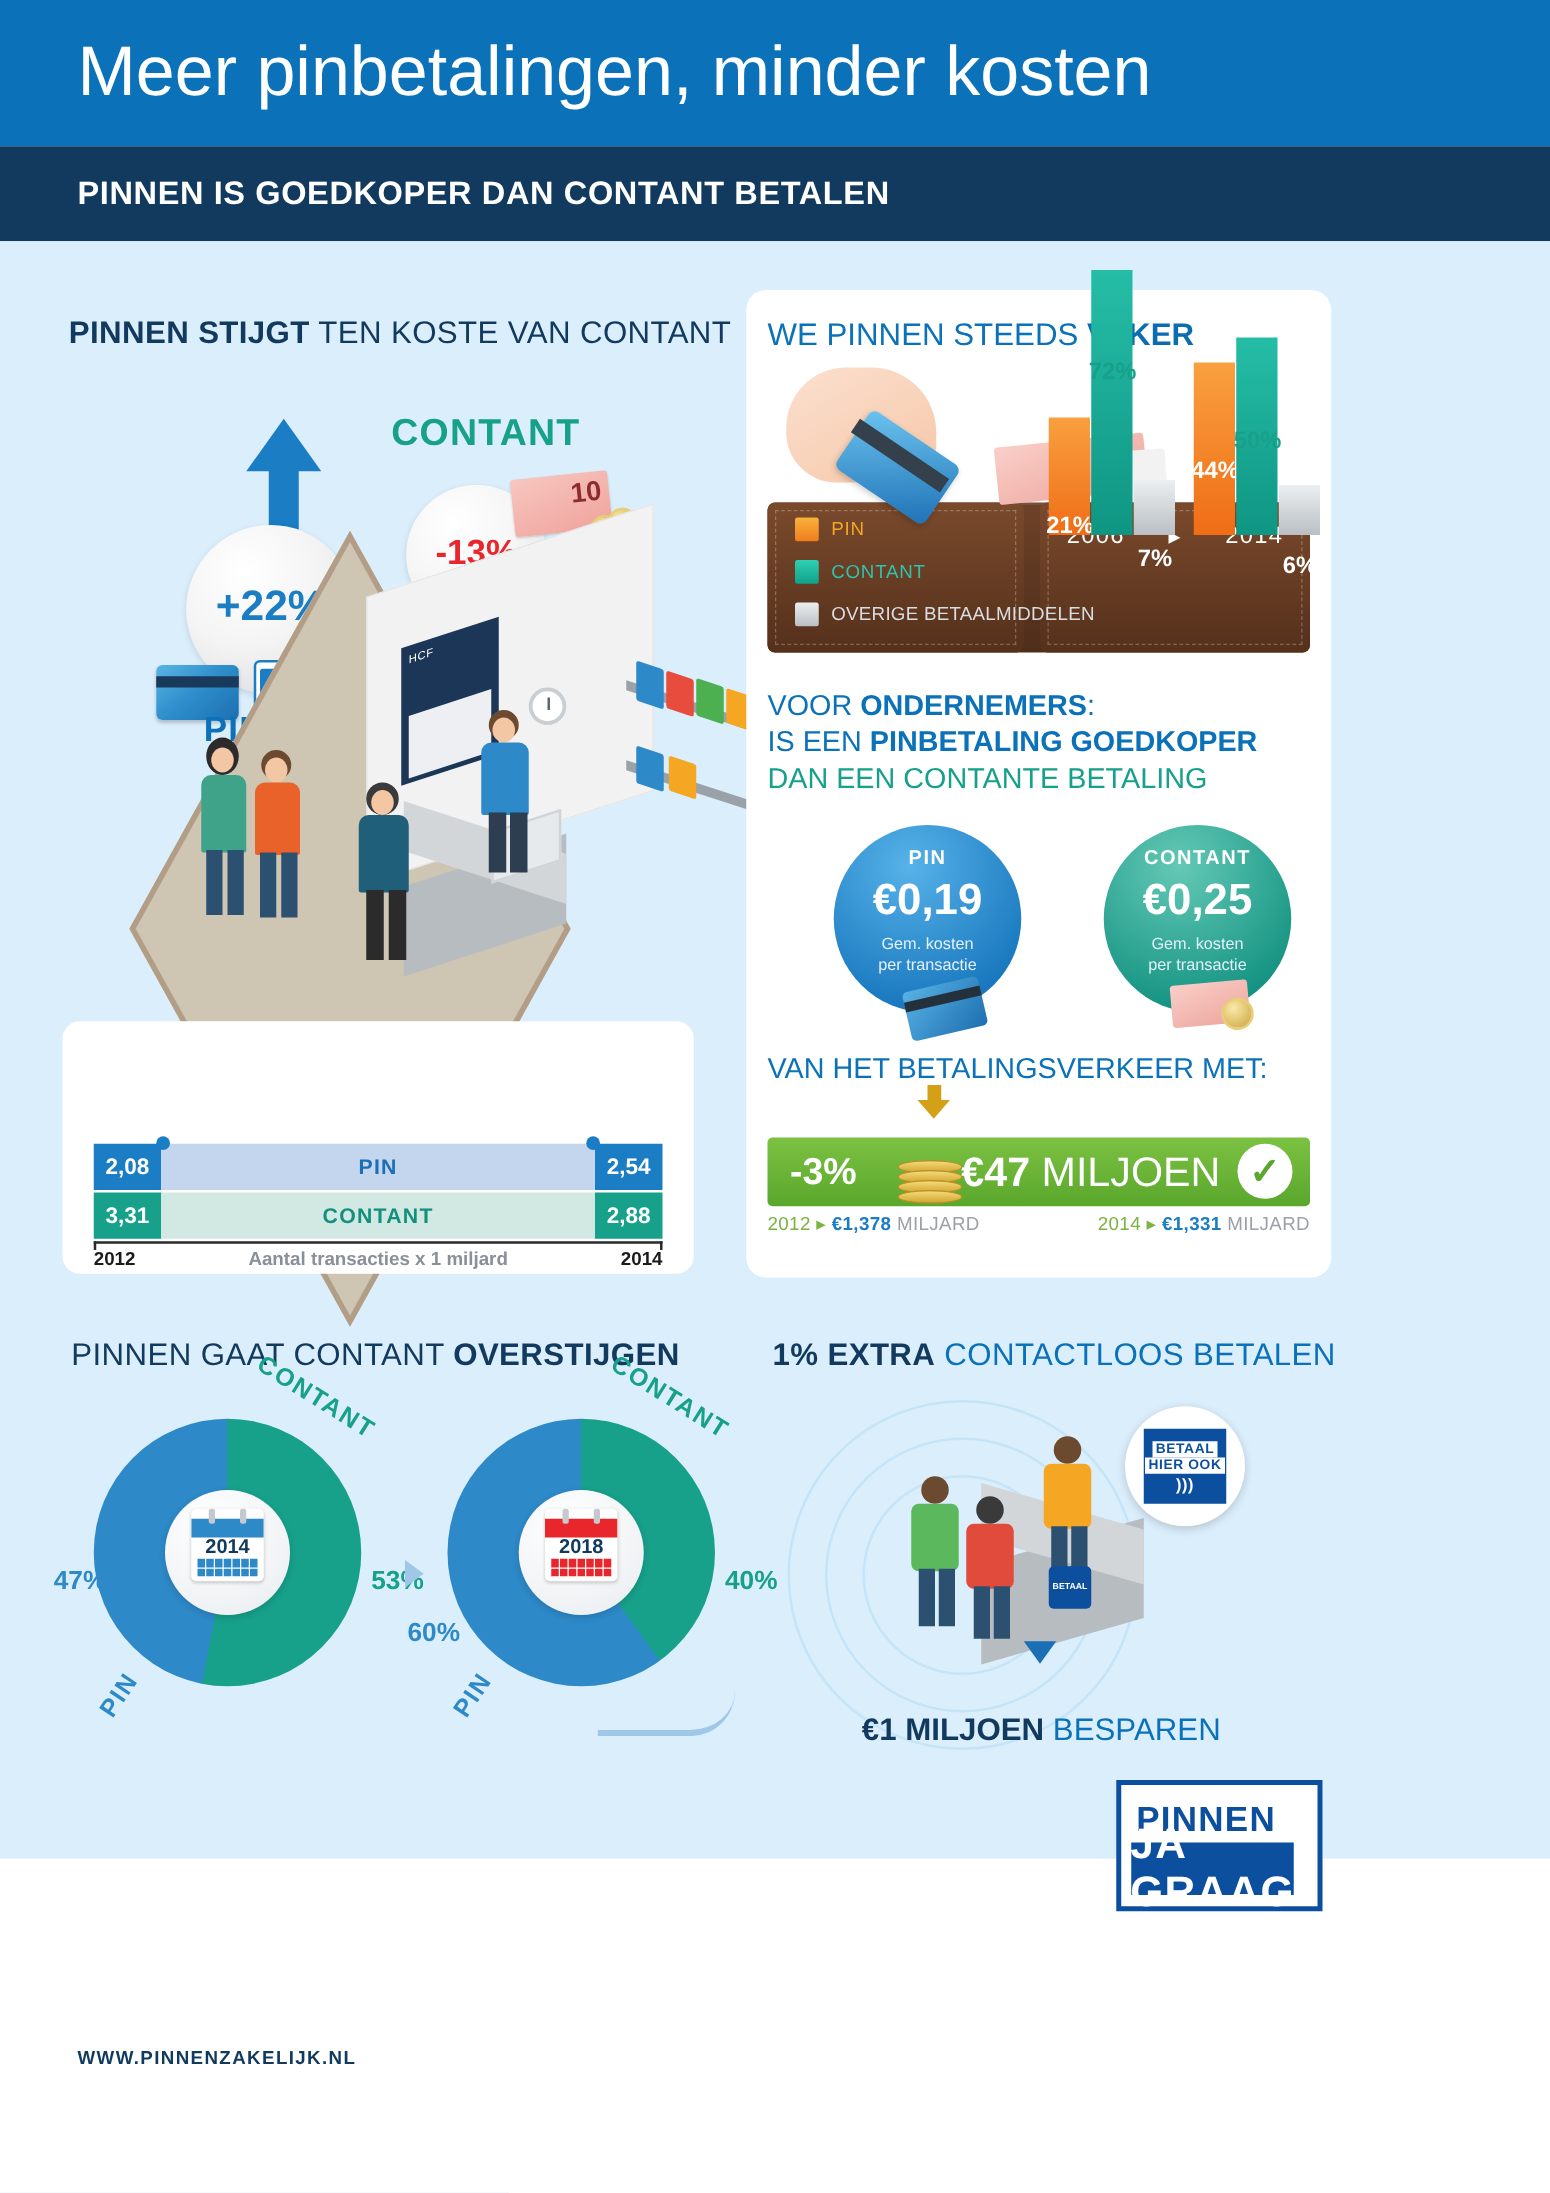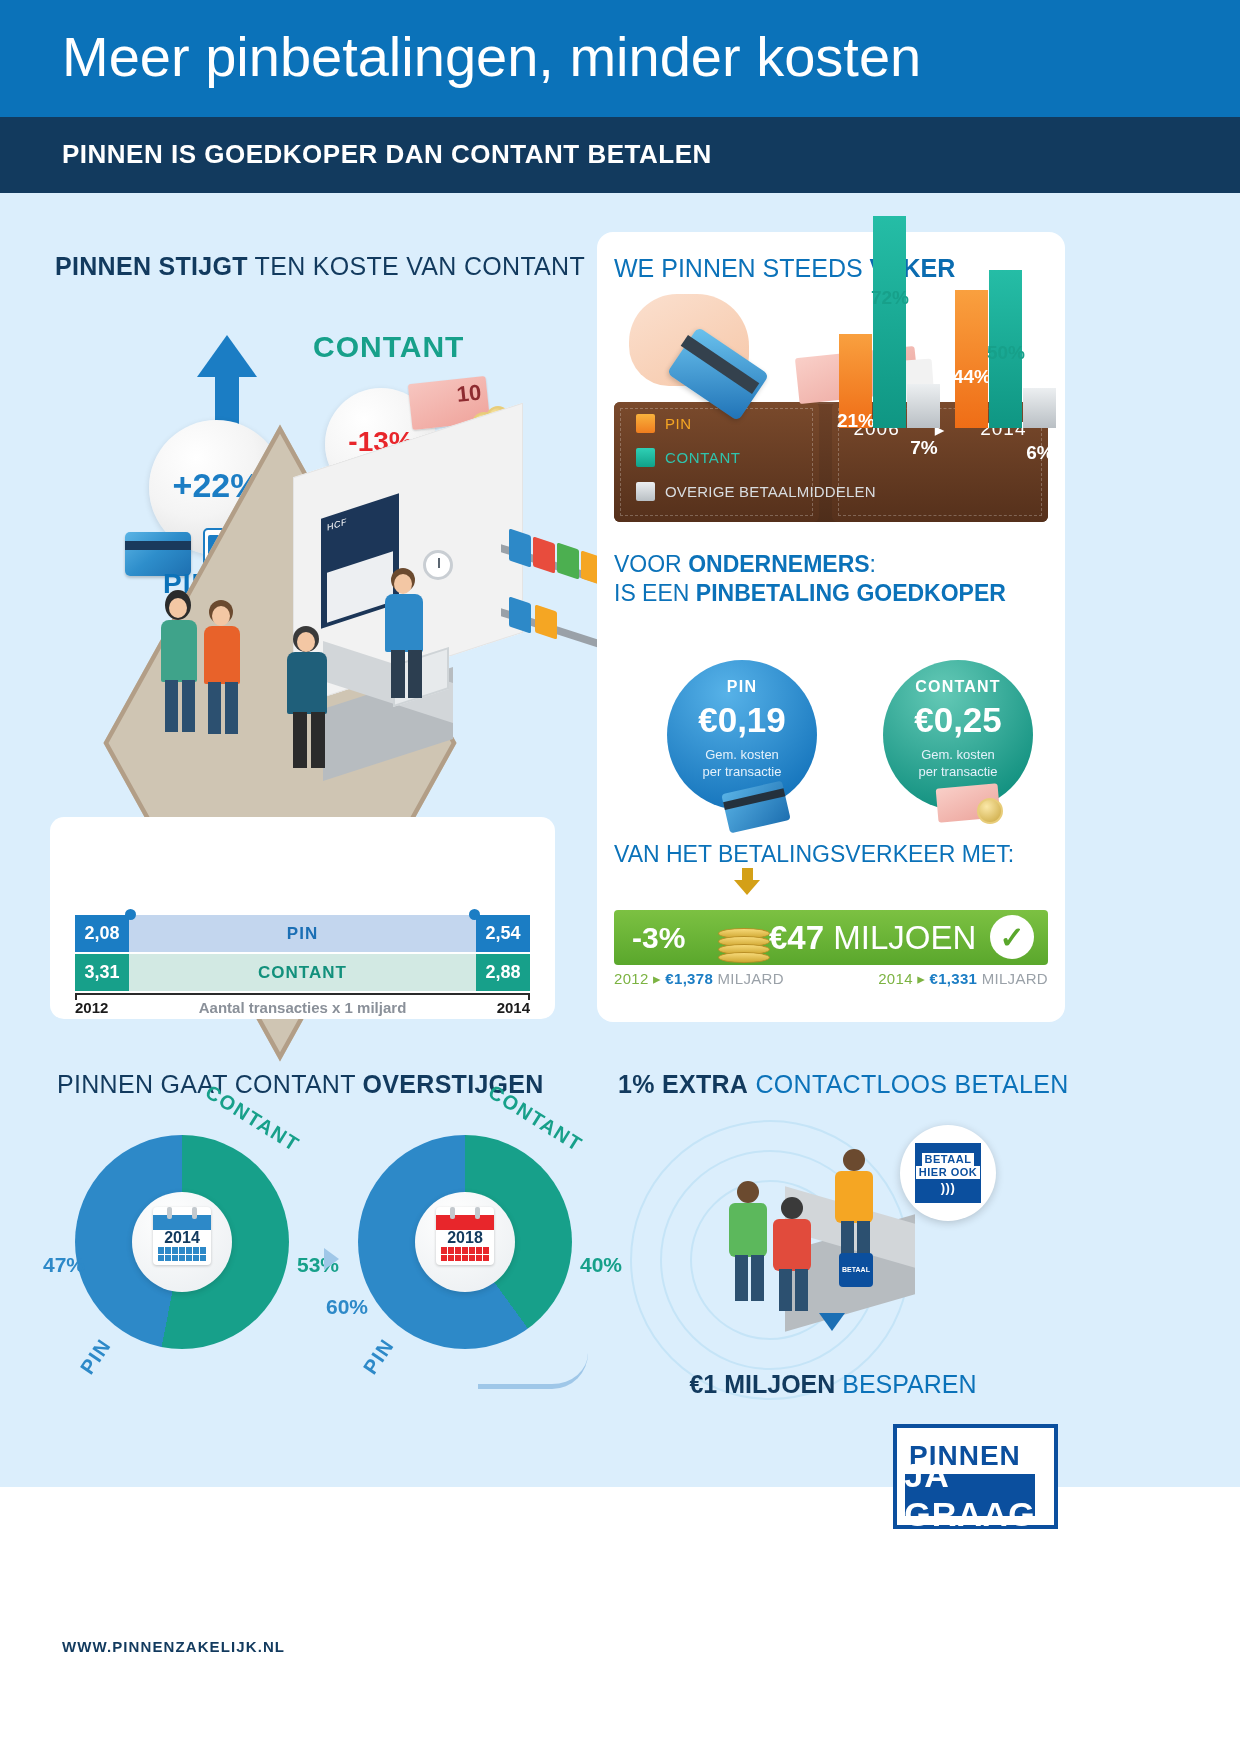--- a/index.html
+++ b/index.html
@@ -408,20 +408,21 @@
       <div class="bar" style="left:392px; height:158px; bottom:104px; background:linear-gradient(180deg,#25bda6,#0f9683);"></div>
       <div class="barlbl" style="left:379px; top:110px; color:#17a08a;">50%</div>
 
       <div class="bar" style="left:426px; height:40px; bottom:104px; background:linear-gradient(180deg,#eceff1,#b9bfc4);"></div>
       <div class="barlbl" style="left:413px; top:210px; color:#ffffff;">6%</div>
     </div>
 
     <div class="on-txt">
       <div class="nowrap"><span>VOOR </span><b>ONDERNEMERS</b><span>:</span></div>
       <div class="nowrap"><span>IS EEN </span><b>PINBETALING GOEDKOPER</b></div>
+      <div class="nowrap teal">DAN EEN CONTANTE BETALING</div>
     </div>
 
     <div class="circle-cost cc-pin">
       <div class="cc-label">PIN</div>
       <div class="cc-value">€0,19</div>
       <div class="cc-sub">
         <div>Gem. kosten</div>
         <div>per transactie</div>
       </div>
     </div>

